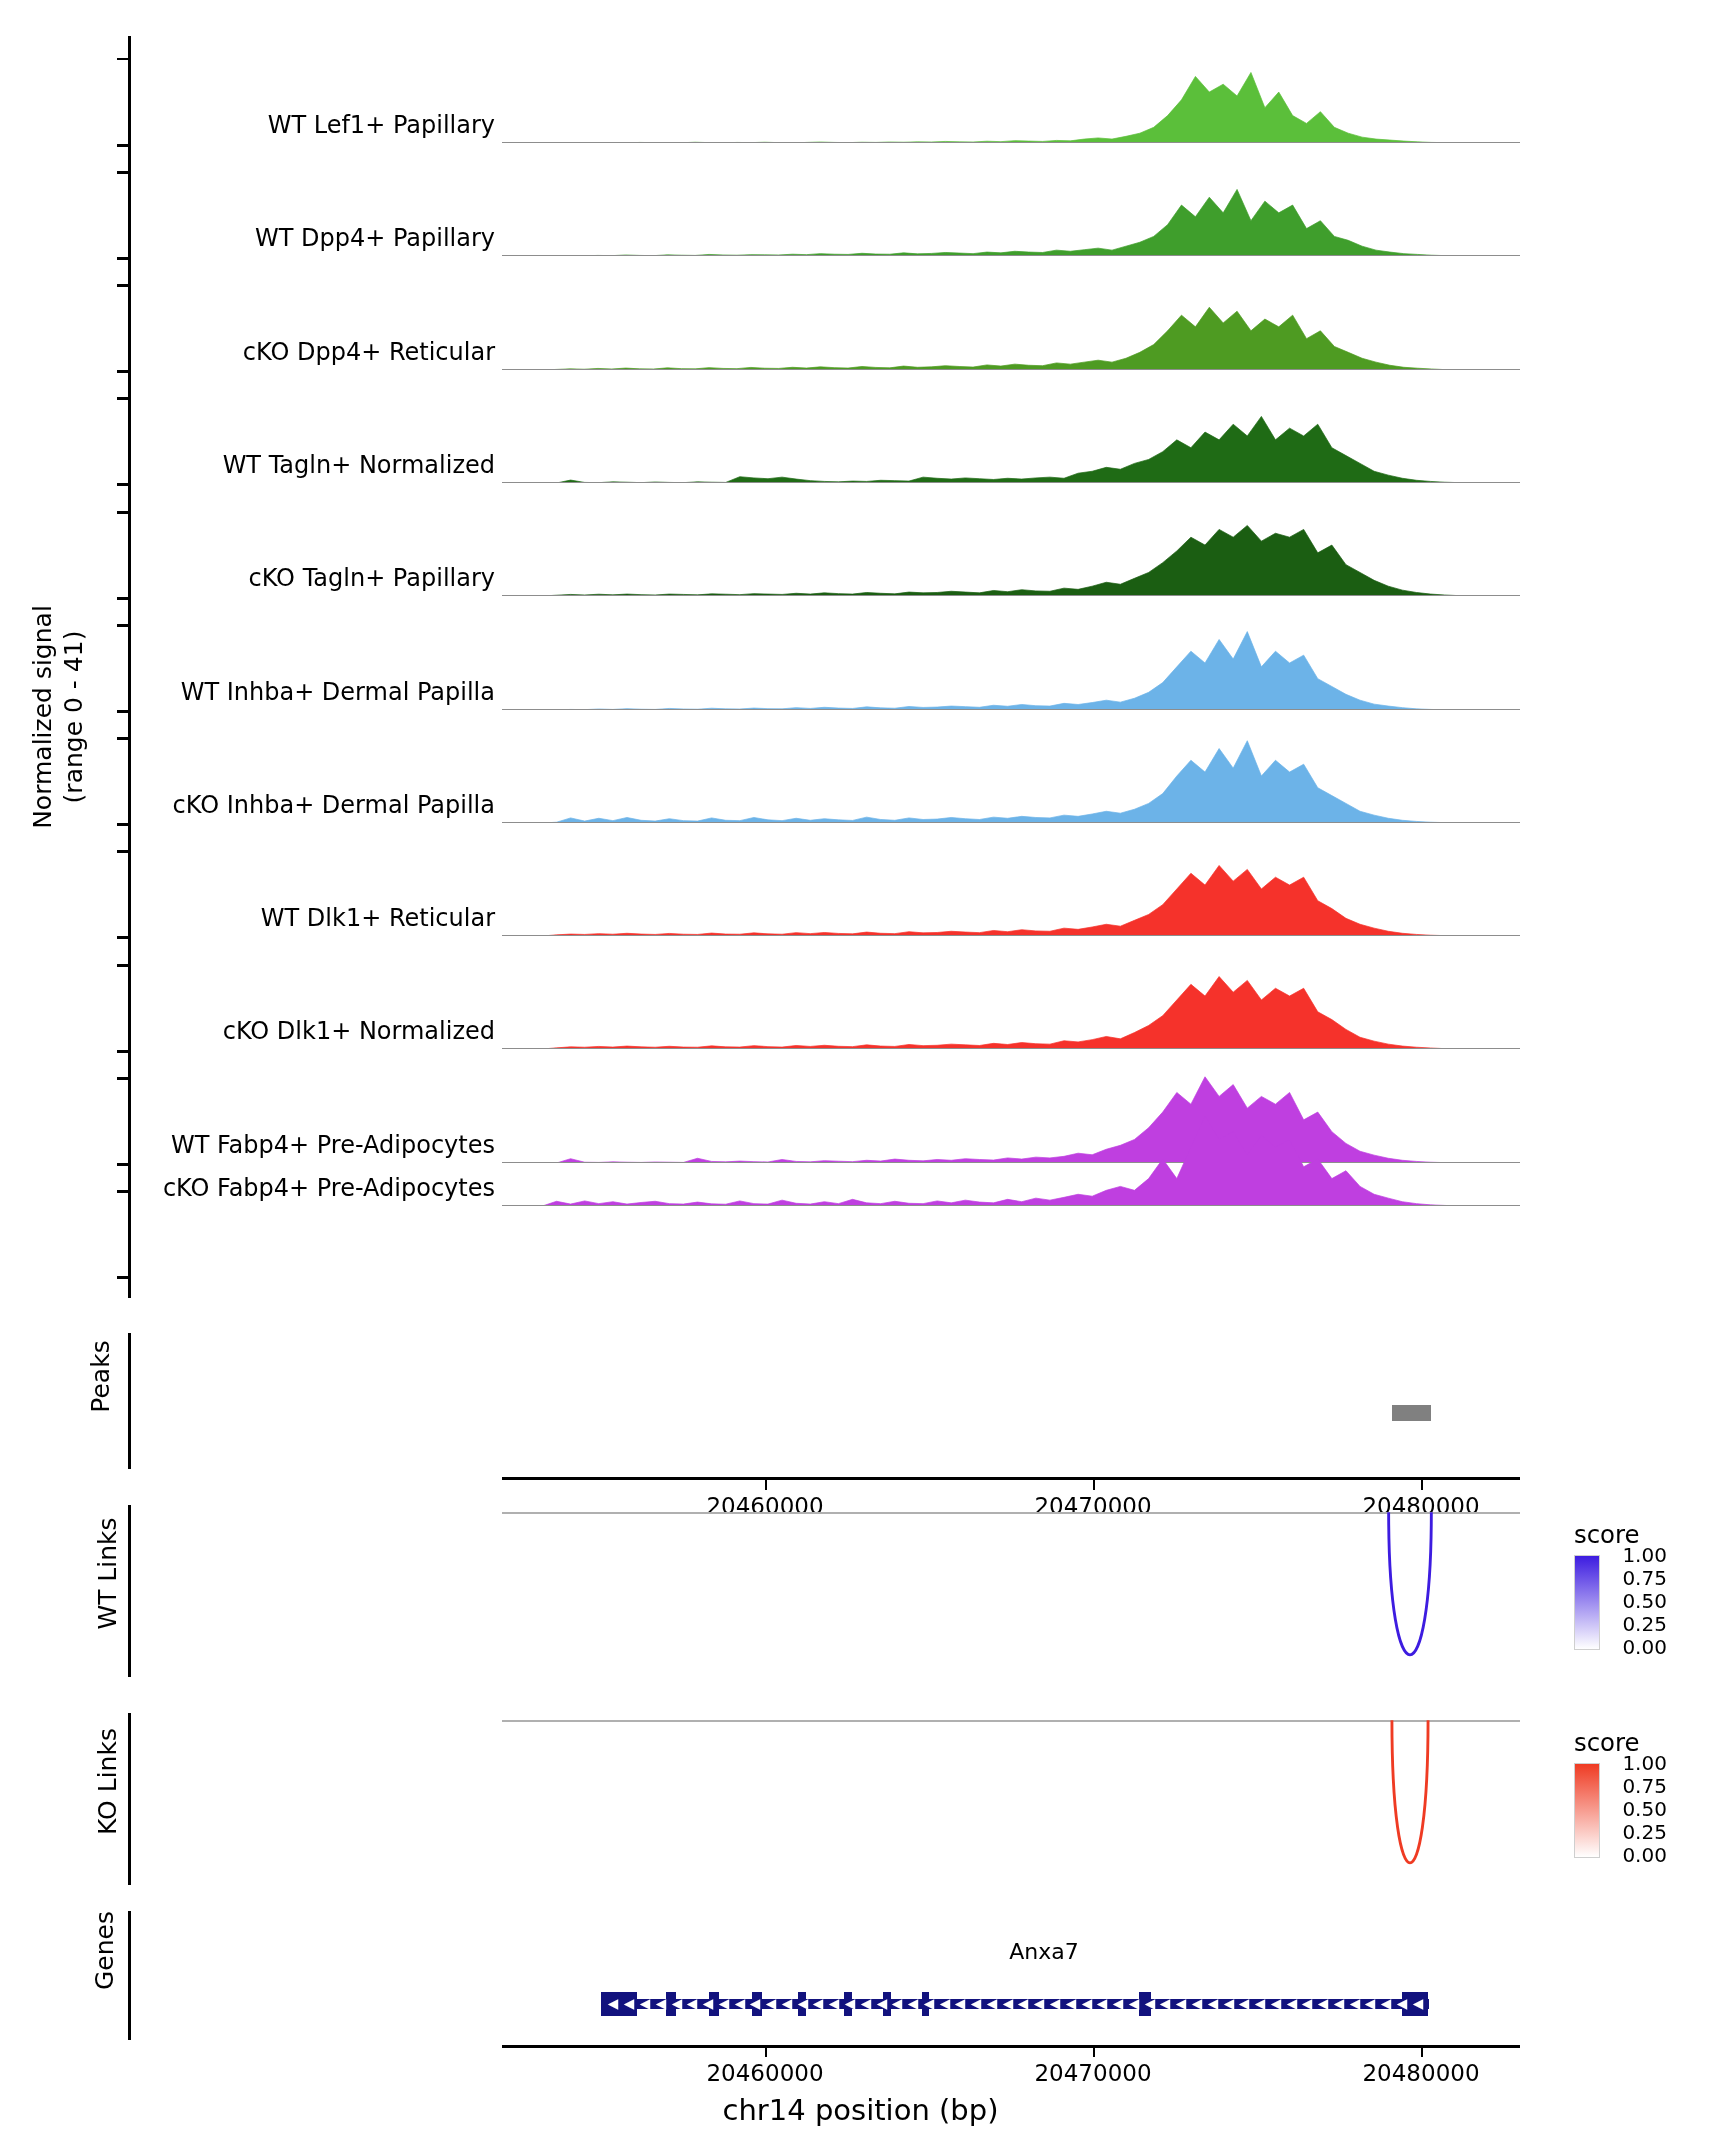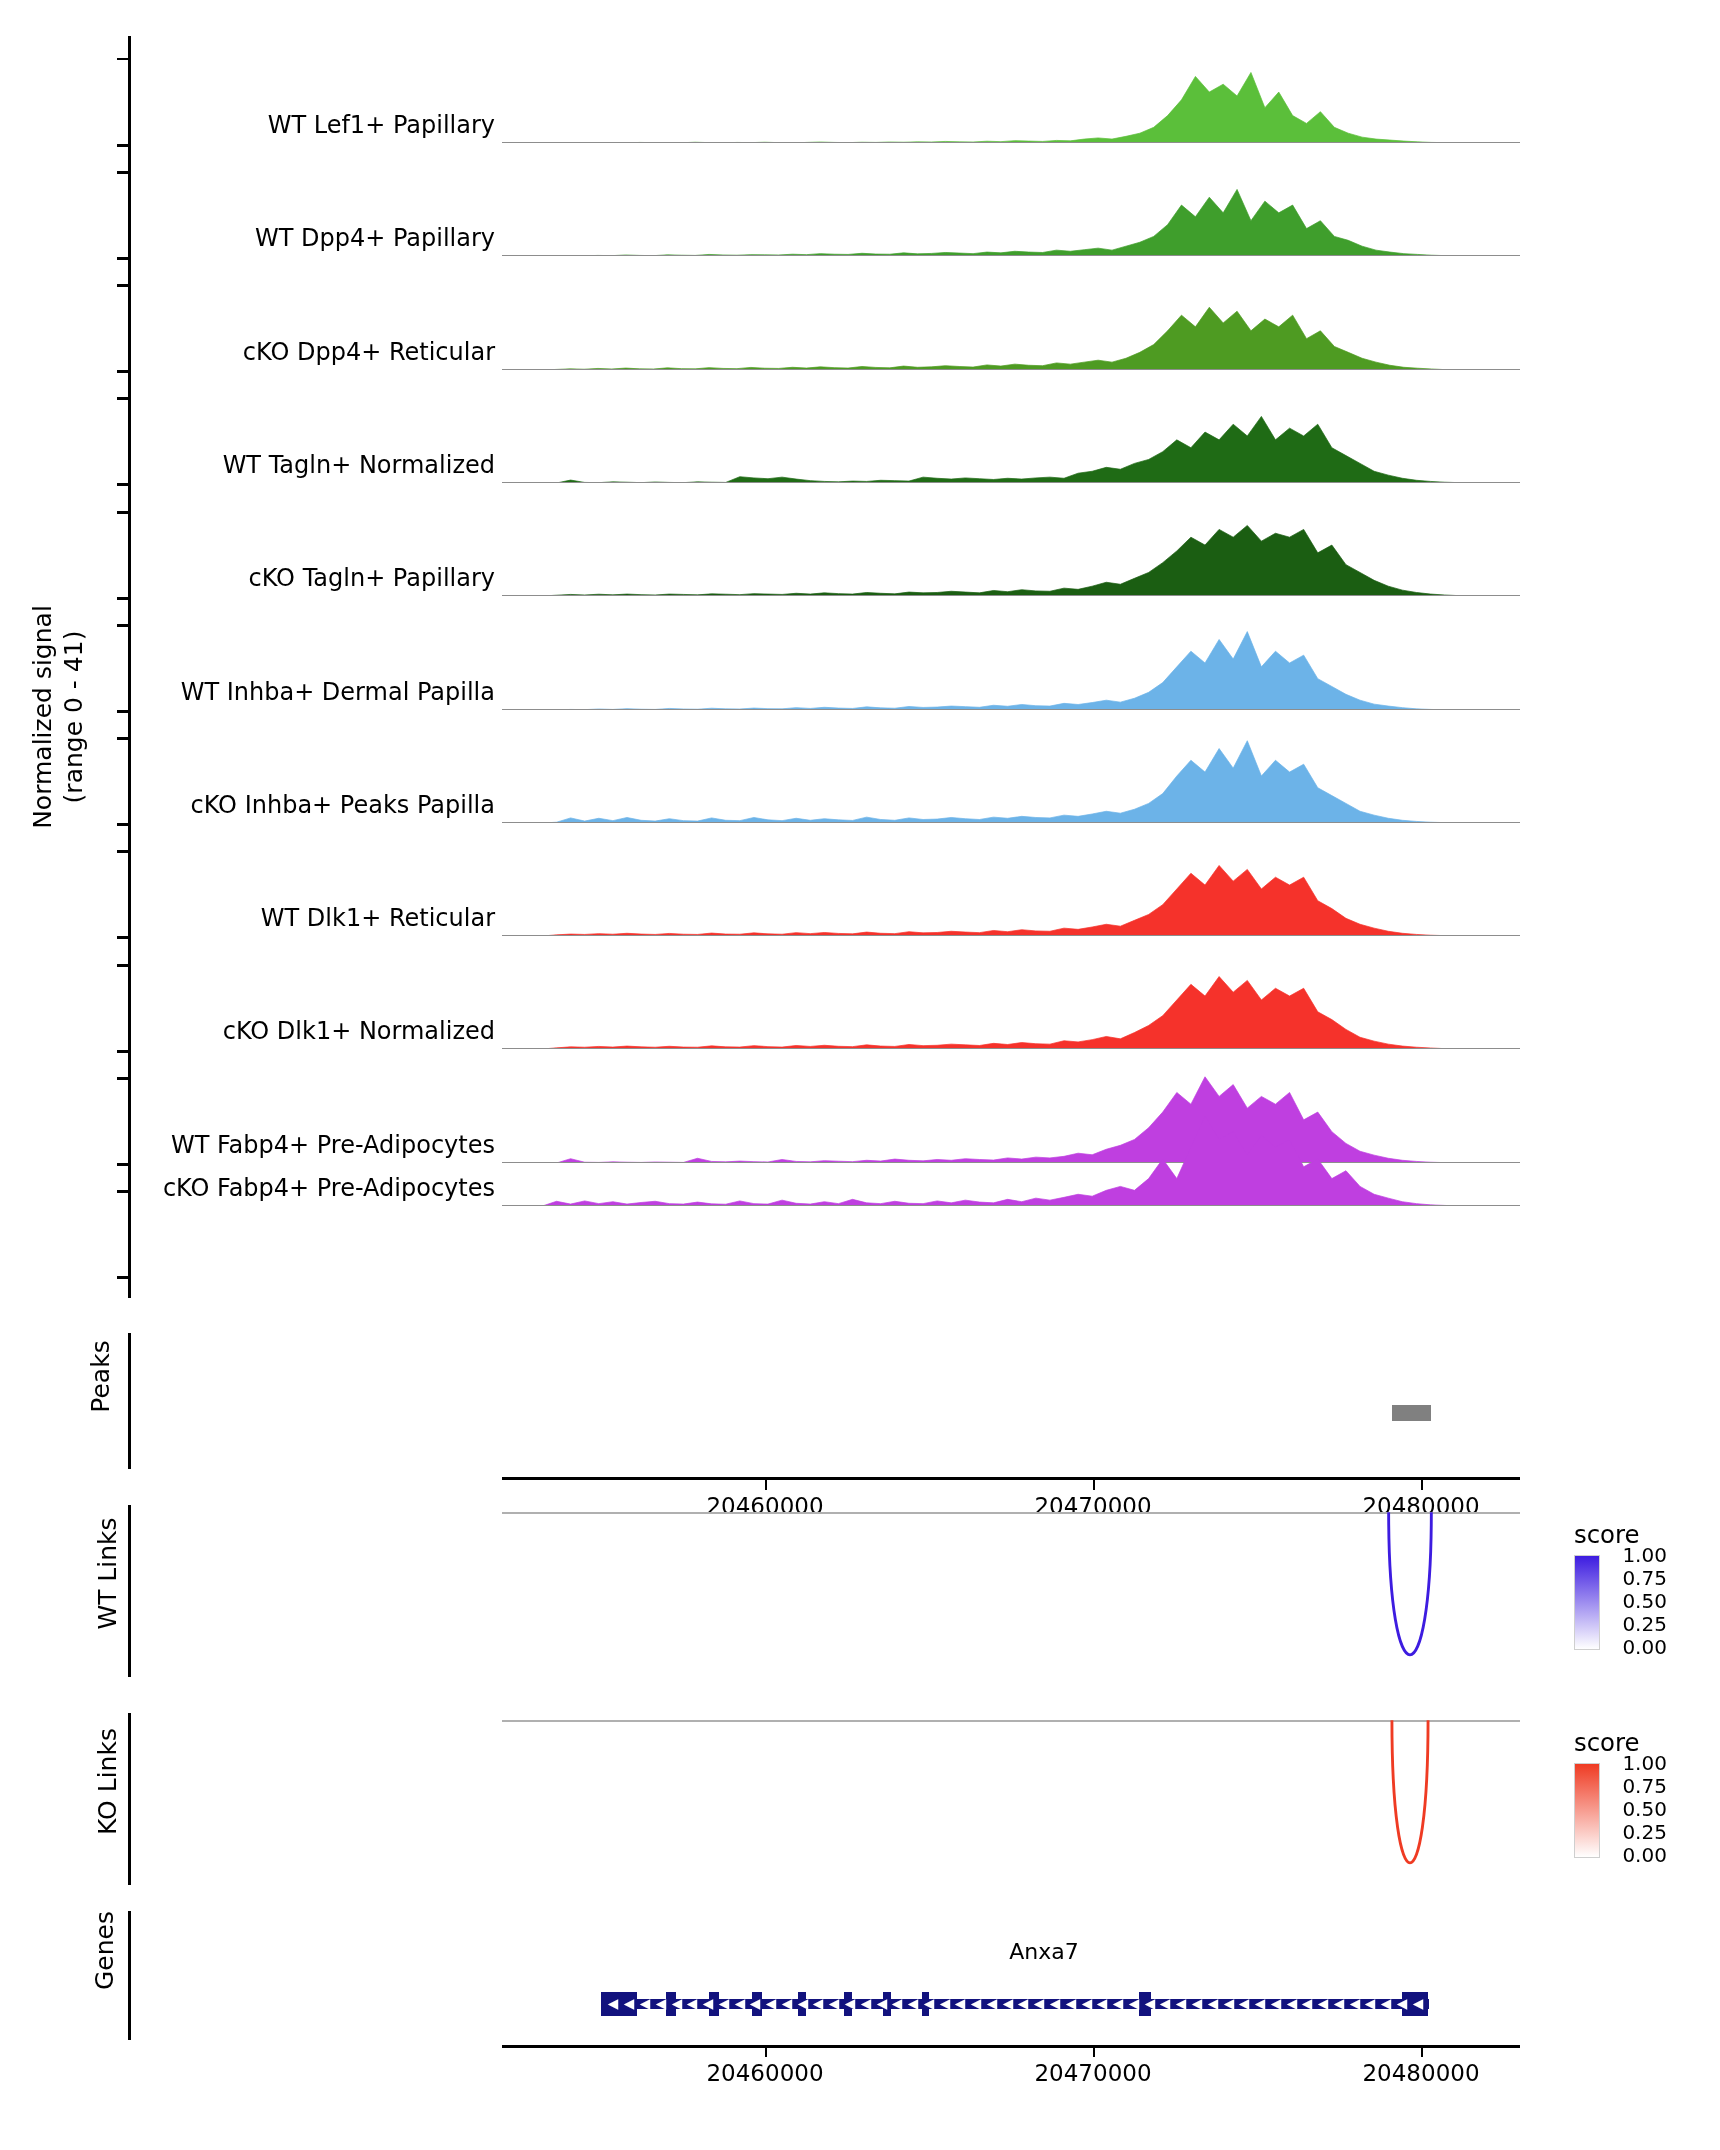--- a/index.html
+++ b/index.html
@@ -281,21 +281,21 @@
         <div class="track-baseline"></div>
       </div>
       <div class="track-row" style="top: 617px; height: 93px;">
         <div class="track-name">WT Inhba+ Dermal Papilla</div>
         <svg width="1018" height="93" class="track-canvas" viewBox="0 0 1420 130">
           <path d="M 55 130 L 55.0 130.0 L 74.7 130.0 L 94.4 129.2 L 114.1 129.5 L 133.8 128.6 L 153.5 129.2 L 173.2 128.1 L 192.9 128.9 L 212.6 129.2 L 232.4 127.8 L 252.1 128.6 L 271.8 128.9 L 291.5 127.5 L 311.2 128.4 L 330.9 128.6 L 350.6 127.3 L 370.3 128.1 L 390.0 128.4 L 409.7 126.7 L 429.4 127.8 L 449.1 126.2 L 468.8 127.3 L 488.5 127.8 L 508.2 125.6 L 527.9 127.0 L 547.6 127.5 L 567.4 125.1 L 587.1 126.4 L 606.8 125.9 L 626.5 124.5 L 646.2 125.3 L 665.9 126.2 L 685.6 123.4 L 705.3 124.8 L 725.0 122.3 L 744.7 124.0 L 764.4 124.5 L 784.1 120.7 L 803.8 122.3 L 823.5 119.6 L 843.2 116.3 L 862.9 119.0 L 882.6 113.6 L 902.4 105.3 L 922.1 91.7 L 941.8 69.7 L 961.5 47.8 L 981.2 64.3 L 1000.9 31.4 L 1020.6 58.8 L 1040.3 20.4 L 1060.0 69.7 L 1079.7 47.8 L 1099.4 64.3 L 1119.1 53.3 L 1138.8 86.2 L 1158.5 97.1 L 1178.2 108.1 L 1197.9 116.3 L 1217.6 121.8 L 1237.4 124.5 L 1257.1 126.7 L 1276.8 128.4 L 1296.5 129.2 L 1316.2 129.7 L 1335.9 130.0 L 1355.6 130.0 L 1375.3 130.0 L 1395.0 130.0 L 1395 130 Z" fill="#6CB3E8" stroke="#6CB3E8" stroke-width="1"></path>
         </svg>
         <div class="track-baseline"></div>
       </div>
       <div class="track-row" style="top: 730px; height: 93px;">
-        <div class="track-name">cKO Inhba+ Peaks Papilla</div>
+        <div class="track-name">cKO Inhba+ Dermal Papilla</div>
         <svg width="1018" height="93" class="track-canvas" viewBox="0 0 1420 130">
           <path d="M 55 130 L 55.0 130.0 L 74.7 128.9 L 94.4 122.9 L 114.1 127.3 L 133.8 123.4 L 153.5 126.7 L 173.2 122.3 L 192.9 126.2 L 212.6 127.3 L 232.4 124.0 L 252.1 126.7 L 271.8 127.3 L 291.5 122.9 L 311.2 126.2 L 330.9 126.7 L 350.6 122.3 L 370.3 125.6 L 390.0 126.7 L 409.7 123.4 L 429.4 126.2 L 449.1 124.0 L 468.8 125.6 L 488.5 126.4 L 508.2 121.8 L 527.9 125.1 L 547.6 126.2 L 567.4 122.9 L 587.1 125.1 L 606.8 124.5 L 626.5 122.3 L 646.2 124.0 L 665.9 125.1 L 685.6 121.8 L 705.3 123.4 L 725.0 120.7 L 744.7 122.3 L 764.4 122.9 L 784.1 119.0 L 803.8 120.7 L 823.5 117.4 L 843.2 113.6 L 862.9 116.3 L 882.6 110.8 L 902.4 102.6 L 922.1 88.9 L 941.8 64.3 L 961.5 42.3 L 981.2 58.8 L 1000.9 25.9 L 1020.6 53.3 L 1040.3 15.0 L 1060.0 64.3 L 1079.7 42.3 L 1099.4 58.8 L 1119.1 47.8 L 1138.8 80.7 L 1158.5 91.7 L 1178.2 102.6 L 1197.9 113.6 L 1217.6 119.0 L 1237.4 123.4 L 1257.1 126.2 L 1276.8 127.8 L 1296.5 128.9 L 1316.2 129.5 L 1335.9 130.0 L 1355.6 130.0 L 1375.3 130.0 L 1395.0 130.0 L 1395 130 Z" fill="#6CB3E8" stroke="#6CB3E8" stroke-width="1"></path>
         </svg>
         <div class="track-baseline"></div>
       </div>
       <div class="track-row" style="top: 843px; height: 93px;">
         <div class="track-name">WT Dlk1+ Reticular</div>
         <svg width="1018" height="93" class="track-canvas" viewBox="0 0 1420 130">
           <path d="M 55 130 L 55.0 130.0 L 74.7 128.4 L 94.4 127.3 L 114.1 127.8 L 133.8 126.7 L 153.5 127.5 L 173.2 126.2 L 192.9 127.3 L 212.6 127.8 L 232.4 126.4 L 252.1 127.5 L 271.8 127.8 L 291.5 125.9 L 311.2 127.3 L 330.9 127.5 L 350.6 125.6 L 370.3 127.0 L 390.0 127.5 L 409.7 125.3 L 429.4 126.7 L 449.1 125.1 L 468.8 126.4 L 488.5 127.0 L 508.2 124.5 L 527.9 126.2 L 547.6 126.7 L 567.4 124.0 L 587.1 125.6 L 606.8 125.1 L 626.5 123.4 L 646.2 124.5 L 665.9 125.3 L 685.6 122.3 L 705.3 124.0 L 725.0 121.2 L 744.7 122.9 L 764.4 123.4 L 784.1 119.0 L 803.8 120.7 L 823.5 117.4 L 843.2 113.6 L 862.9 116.3 L 882.6 108.1 L 902.4 99.9 L 922.1 86.2 L 941.8 64.3 L 961.5 42.3 L 981.2 58.8 L 1000.9 31.4 L 1020.6 53.3 L 1040.3 36.9 L 1060.0 64.3 L 1079.7 47.8 L 1099.4 58.8 L 1119.1 47.8 L 1138.8 80.7 L 1158.5 91.7 L 1178.2 105.3 L 1197.9 113.6 L 1217.6 119.0 L 1237.4 123.4 L 1257.1 126.2 L 1276.8 127.8 L 1296.5 128.9 L 1316.2 129.5 L 1335.9 130.0 L 1355.6 130.0 L 1375.3 130.0 L 1395.0 130.0 L 1395 130 Z" fill="#F5322B" stroke="#F5322B" stroke-width="1"></path>
         </svg>
@@ -455,15 +455,16 @@
 
   <div class="xaxis" style="top:2045px;"></div>
   <div id="xticks-bottom">
       <div class="xtick" style="left: 765px; top: 2047px;"></div>
       <div class="xticklabel" style="left: 765px; top: 2060px;">20460000</div>
       <div class="xtick" style="left: 1093px; top: 2047px;"></div>
       <div class="xticklabel" style="left: 1093px; top: 2060px;">20470000</div>
       <div class="xtick" style="left: 1421px; top: 2047px;"></div>
       <div class="xticklabel" style="left: 1421px; top: 2060px;">20480000</div>
     </div>
+  <div id="xtitle" style="top:2093px;">chr14 position (bp)</div>
 
 </div>
 
 
 </body></html>

